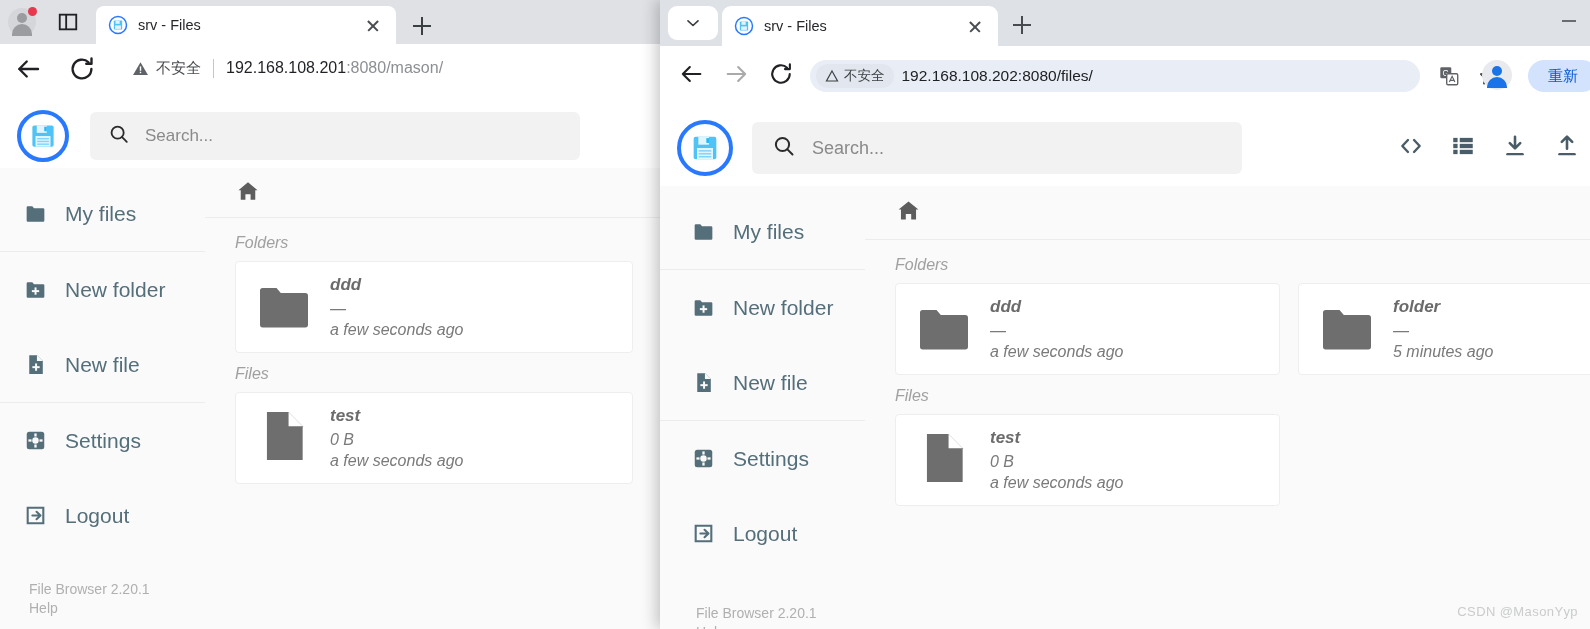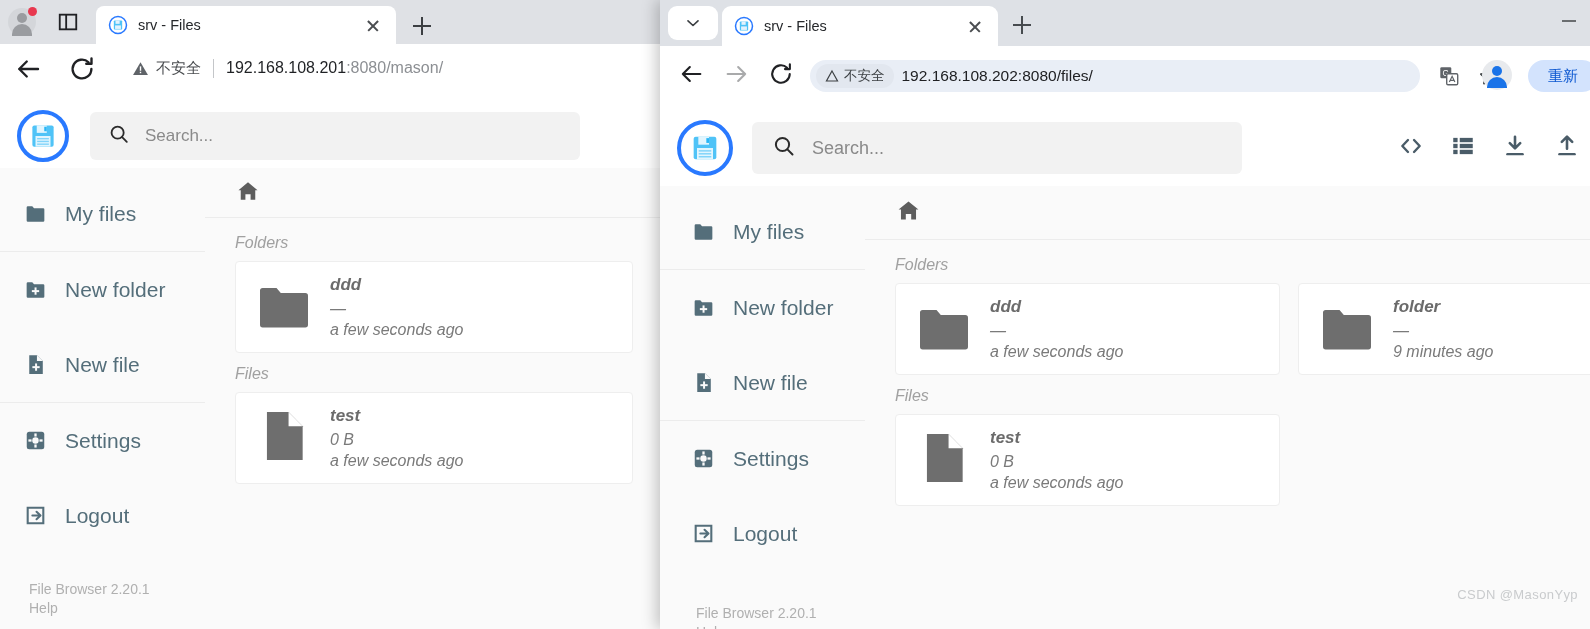--- a/index.html
+++ b/index.html
@@ -201,21 +201,21 @@
     background: #fff; border: 1px solid #eeeeee; border-radius: 4px;
     display: flex; align-items: center; box-sizing: border-box; cursor: pointer;
     flex: 0 0 auto;
   }
   .fb-card .c-ico { flex: 0 0 auto; }
   .fb-card .c-meta { display: flex; flex-direction: column; justify-content: center; }
   .fb-card .c-name { font-weight: bold; color: #6b6b6b; }
   .fb-card .c-sub  { color: #7a7a7a; }
 
   .watermark {
-    position: absolute; right: 12px; bottom: 27px;
+    position: absolute; right: 12px; bottom: 10px;
     font-size: 13px; color: #c9cbcd; letter-spacing: .4px;
     font-family: "Liberation Sans", sans-serif;
   }
 </style>
 </head>
 <body>
 
 <div class="stage">
 
   <div class="win" id="win-left">
@@ -642,21 +642,21 @@
             </div>
             <div class="fb-card" style="width:385px; height:92px; padding:0 16px;">
               <span class="c-ico">
                 <svg viewBox="0 0 24 24" width="64" height="64">
                   <path d="M3 6.6a1 1 0 0 1 1-1h5.2l1.6 1.9h9.2a1 1 0 0 1 1 1v10.9a1 1 0 0 1-1 1H4a1 1 0 0 1-1-1Z" fill="#6e6e6e"></path>
                 </svg>
               </span>
               <span class="c-meta" style="margin-left:14px;">
                 <span class="c-name" style="font-size:17px; line-height:1.45;">folder</span>
                 <span class="c-sub" style="font-size:16px; line-height:1.35;">—</span>
-                <span class="c-sub" style="font-size:16px; line-height:1.35;">9 minutes ago</span>
+                <span class="c-sub" style="font-size:16px; line-height:1.35;">5 minutes ago</span>
               </span>
             </div>
           </div>
 
           <div class="fb-sec-title" style="font-size:16px; margin:12px 0 9px;">Files</div>
           <div class="fb-grid" style="gap:18px;">
             <div class="fb-card" style="width:385px; height:92px; padding:0 16px;">
               <span class="c-ico">
                 <svg viewBox="0 0 24 24" width="64" height="64">
                   <path d="M5.6 3h8.1L19 8.3V21H5.6Z" fill="#6e6e6e"></path>

